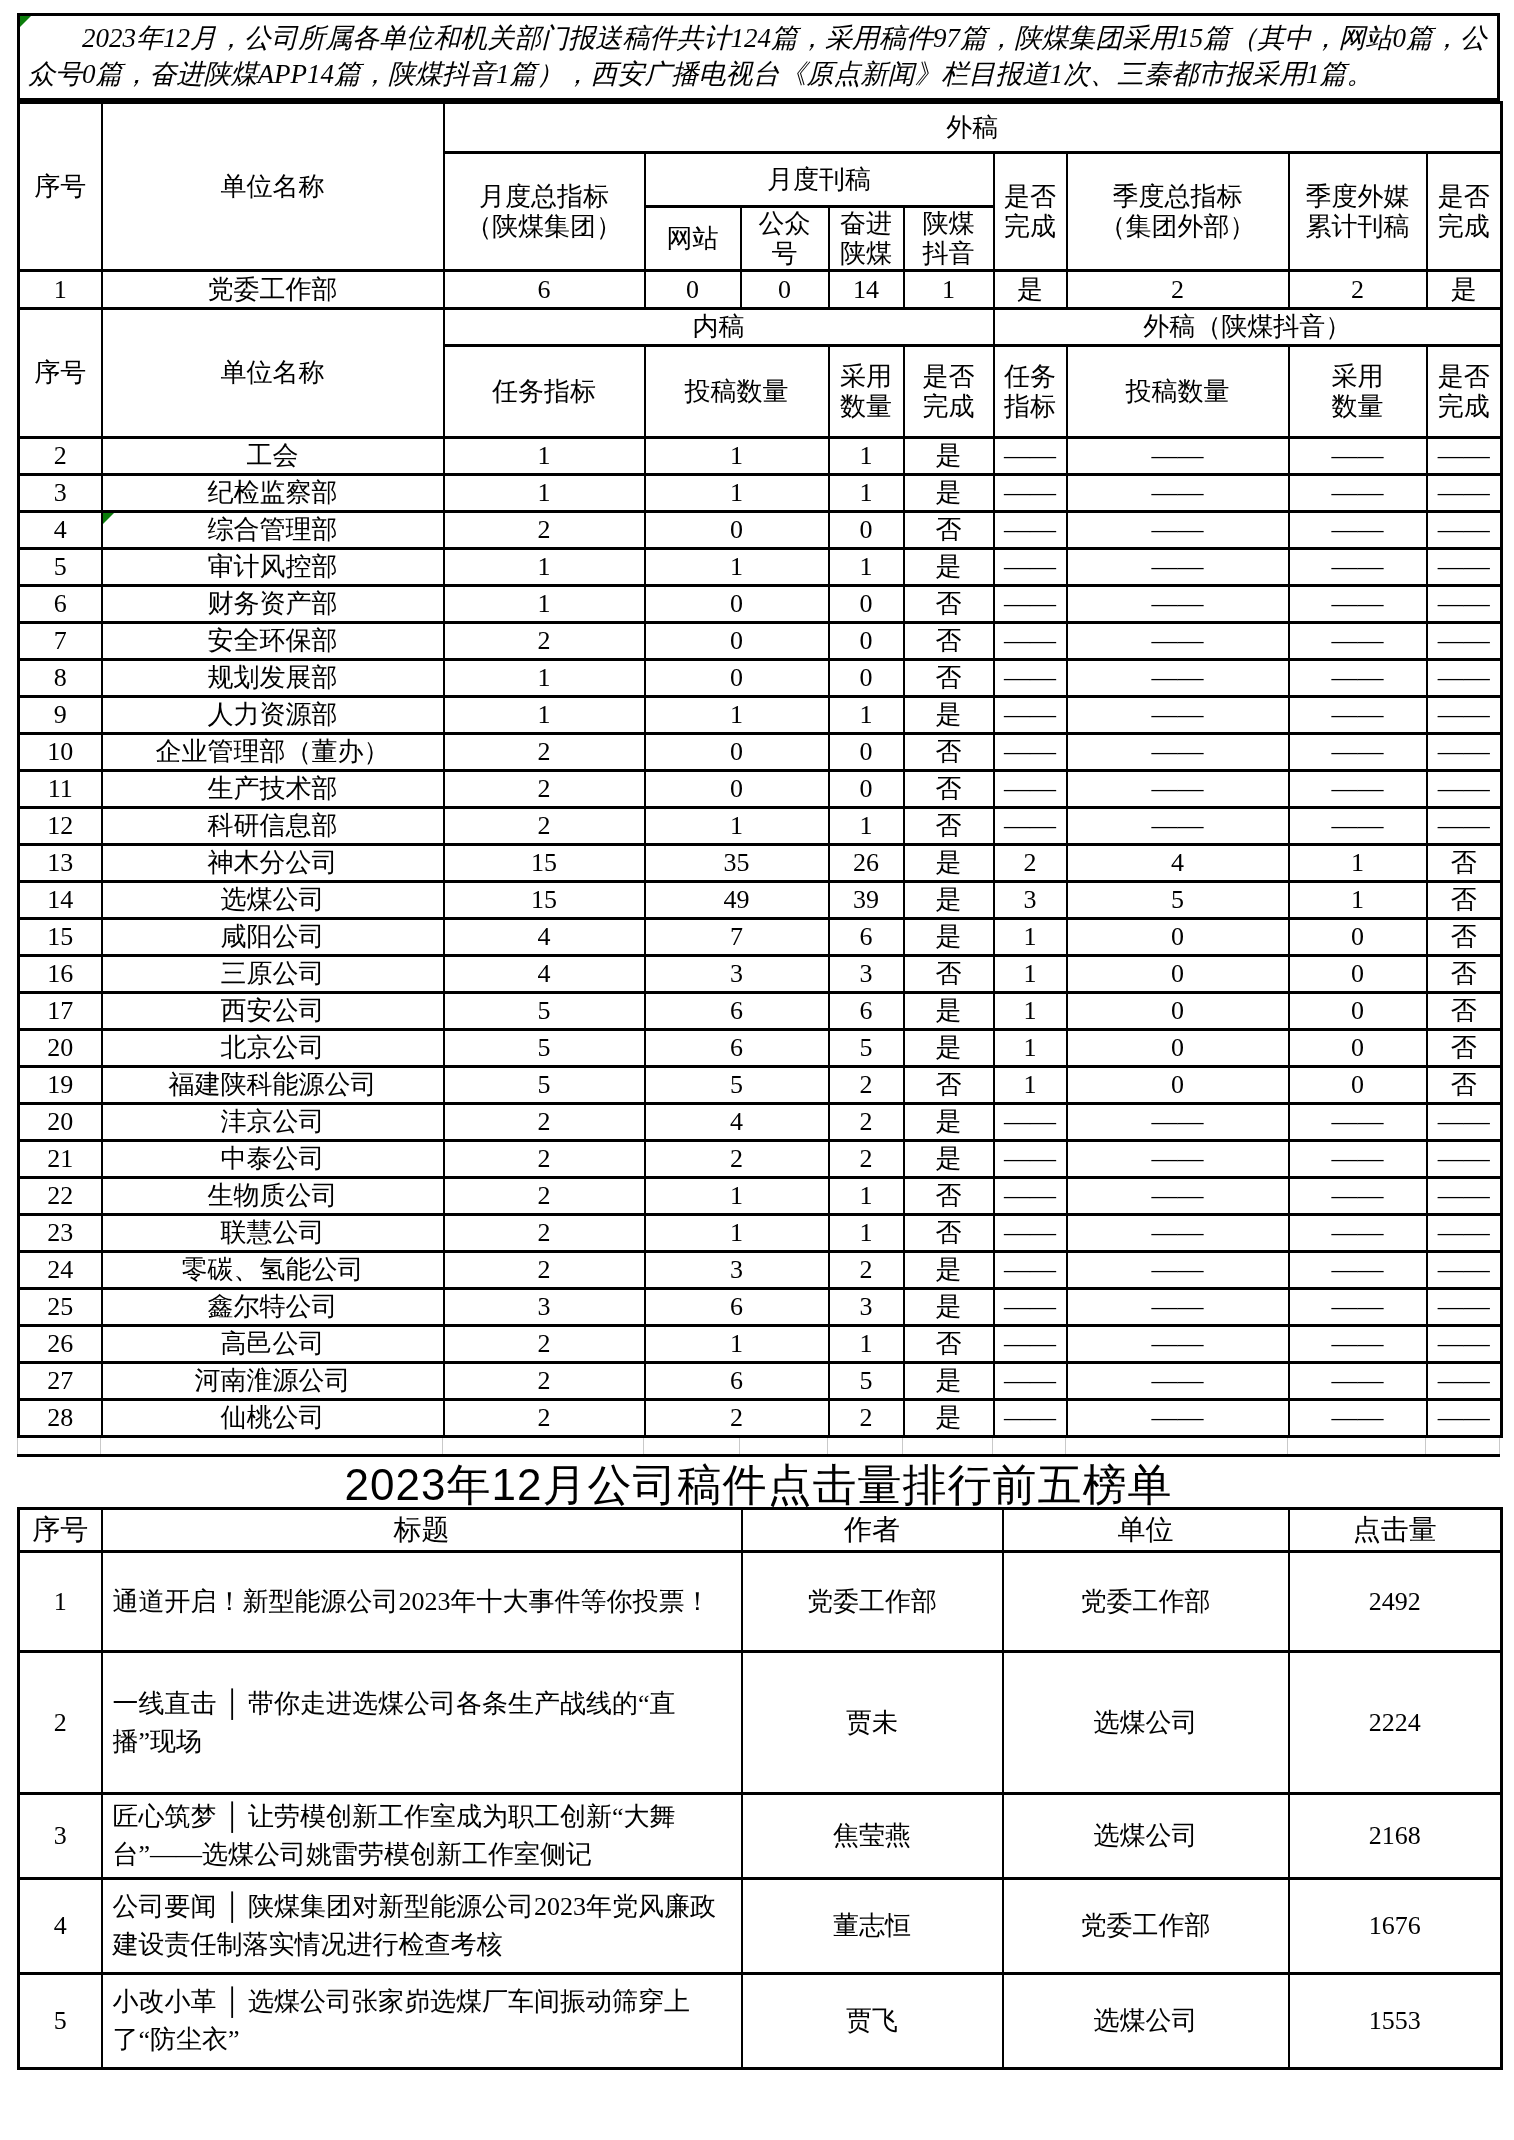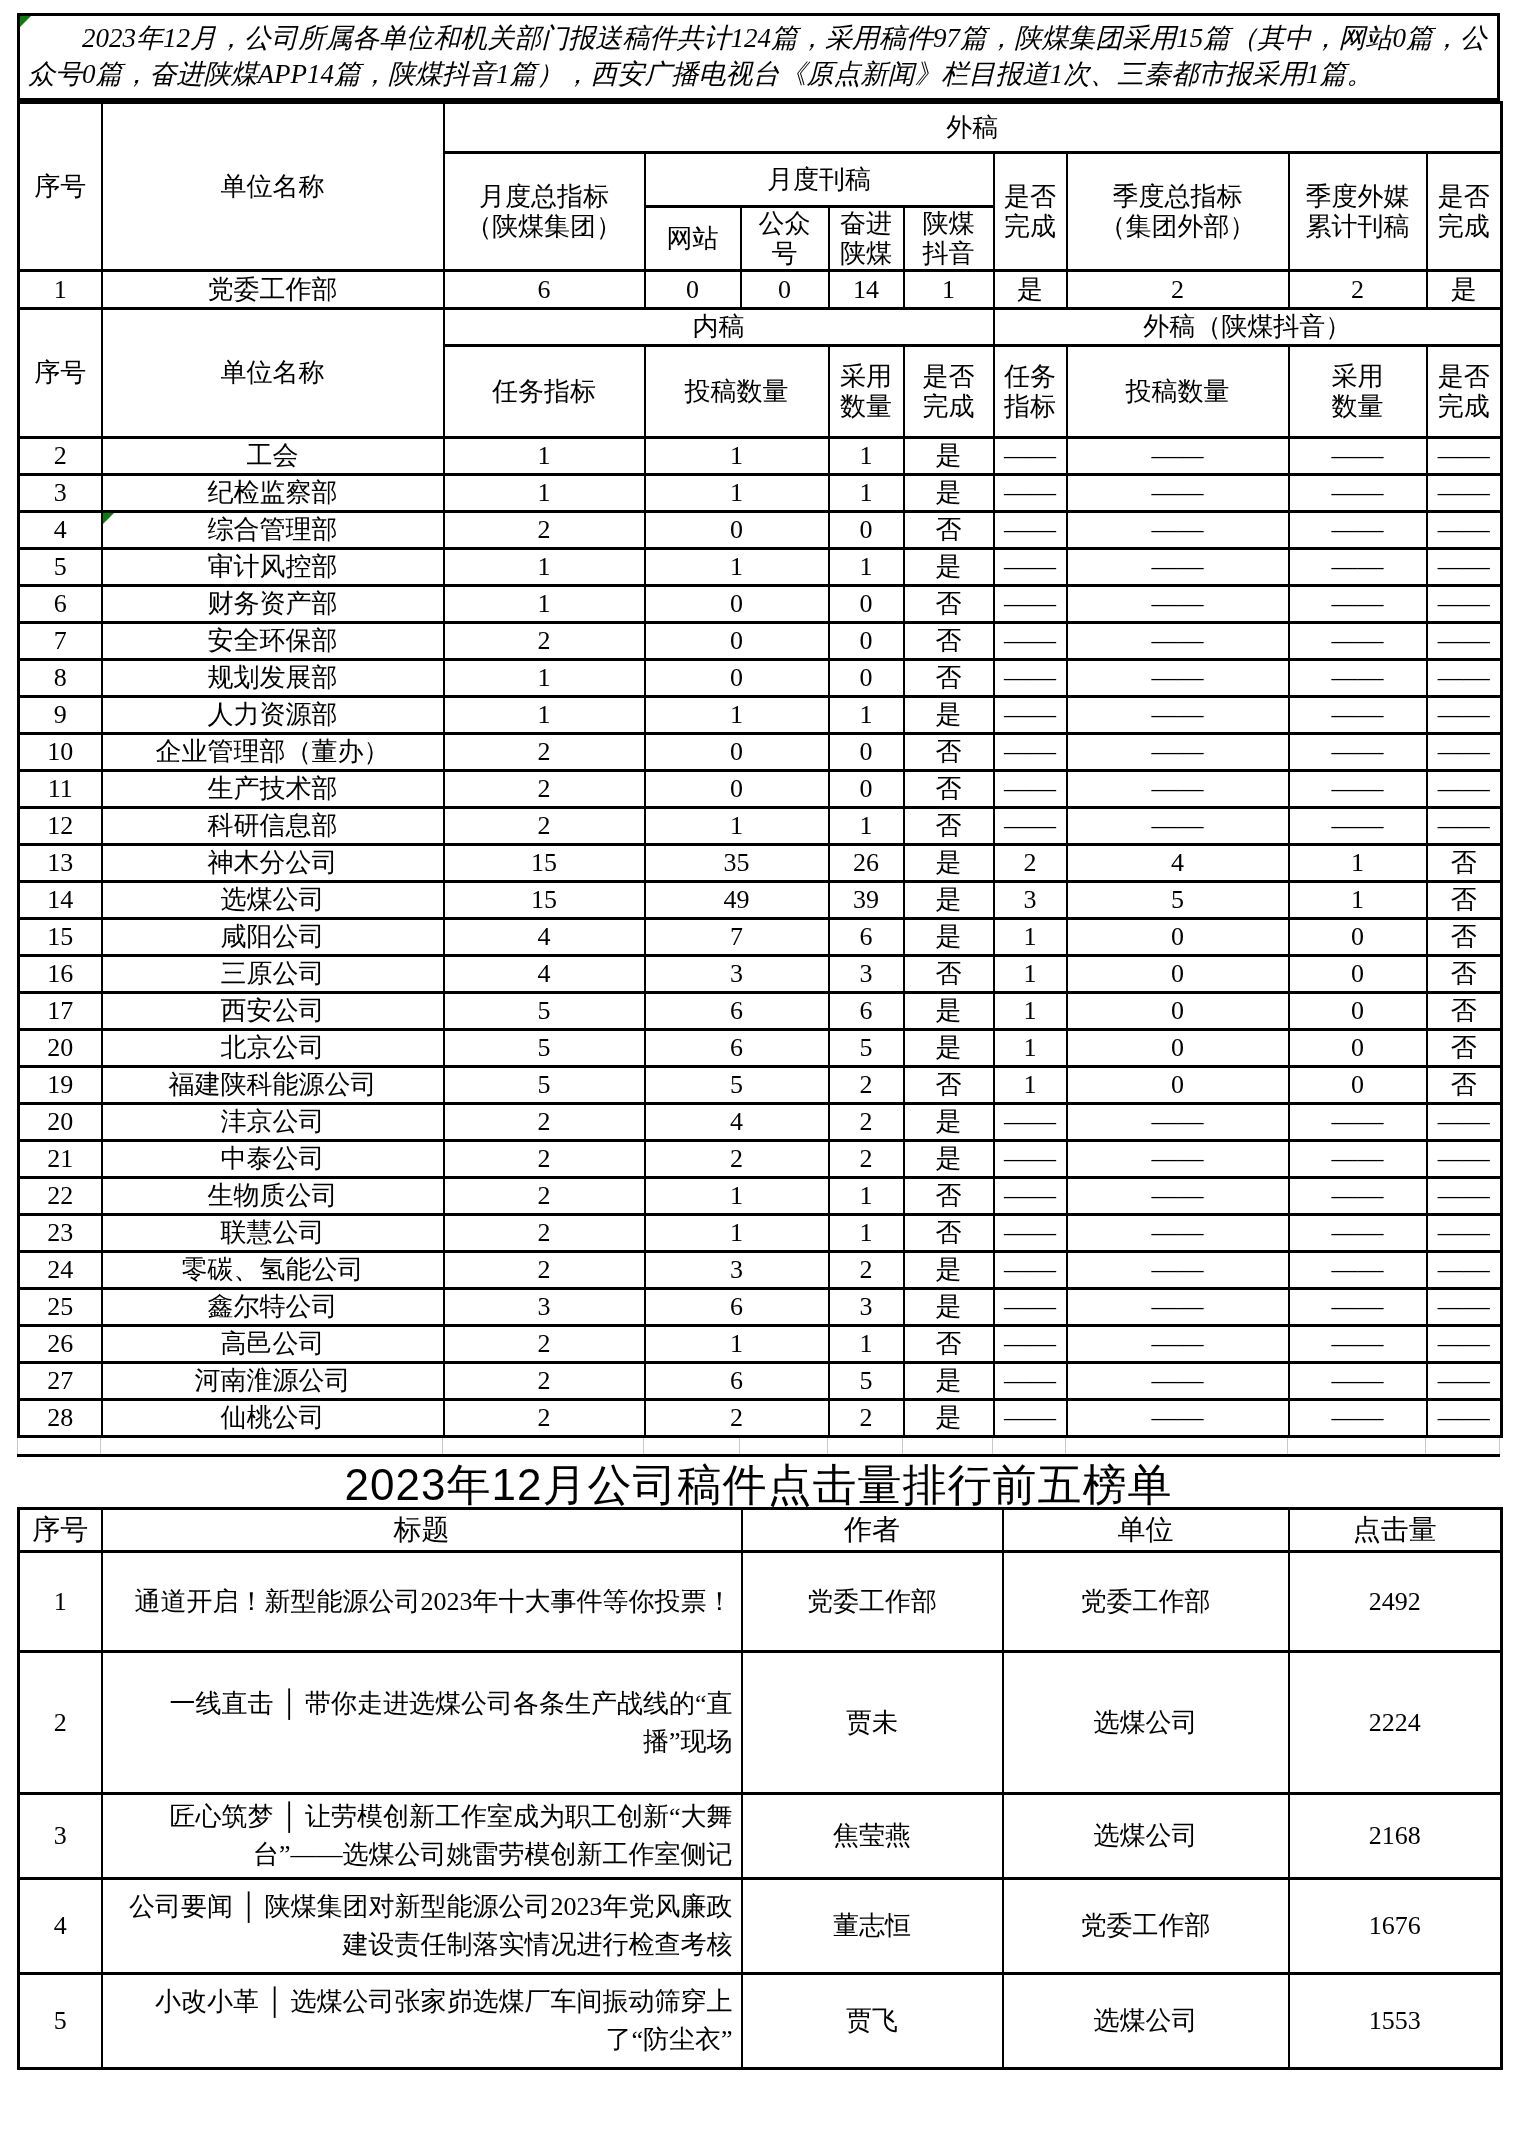--- a/index.html
+++ b/index.html
@@ -54,21 +54,21 @@
 
   
   .title2{
     height:44px;display:flex;align-items:center;justify-content:center;
     font-family:"Liberation Sans","DejaVu Sans",sans-serif;
     font-weight:normal;font-size:44px;letter-spacing:1px;
   }
 
   
   table.bottom th{font-size:28px;height:40px;}
-  td.left{text-align:right;padding:0 8px 0 10px;line-height:38px;}
+  td.left{text-align:left;padding:0 8px 0 10px;line-height:38px;}
 </style>
 </head>
 <body>
 
 <div class="page">
 
 
   <div class="intro-box">
     <span class="corner"></span>
     <p>2023年12月，公司所属各单位和机关部门报送稿件共计124篇，采用稿件97篇，陕煤集团采用15篇（其中，网站0篇，公众号0篇，奋进陕煤APP14篇，陕煤抖音1篇），西安广播电视台《原点新闻》栏目报道1次、三秦都市报采用1篇。</p>

